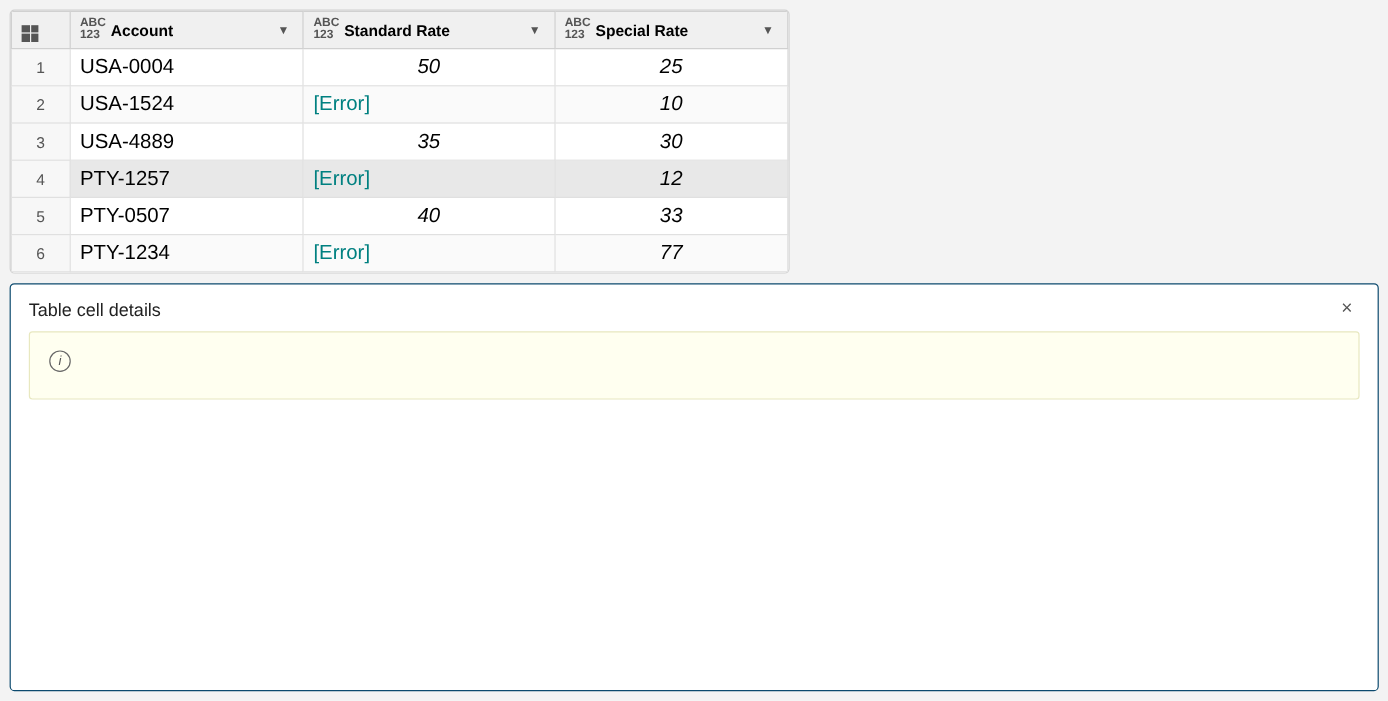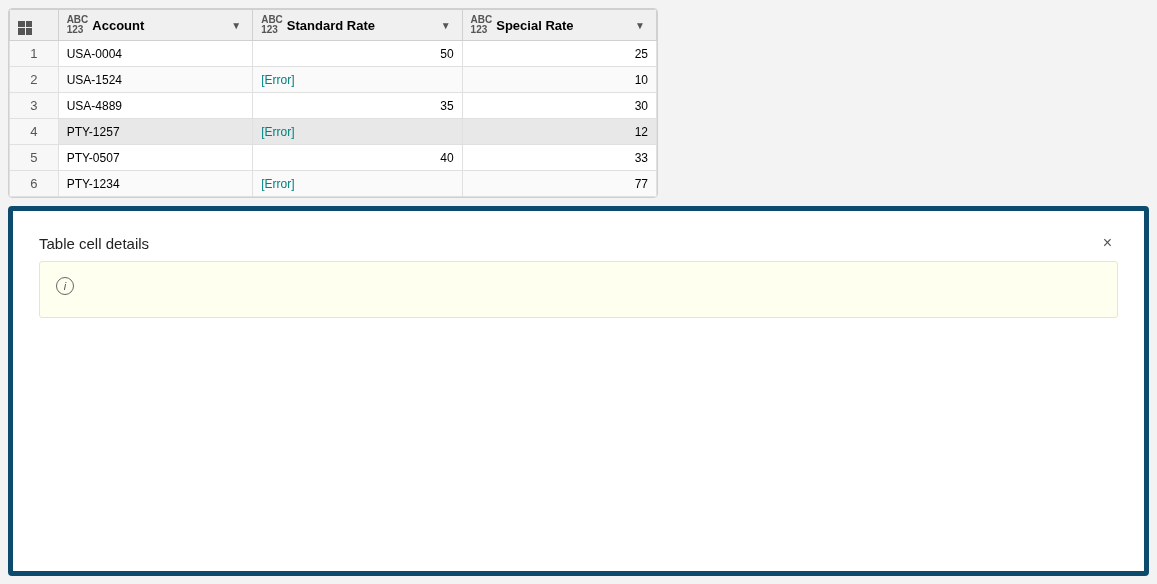--- a/index.html
+++ b/index.html
@@ -90,51 +90,52 @@
       background: #fafafa;
     }
 
     tbody tr.highlighted {
       background: #e8e8e8;
     }
 
     tbody td {
       border: 1px solid #e0e0e0;
       padding: 5px 8px;
-      font-size: 12px;
+      font-size: 17px;
     }
 
     td.row-num {
       text-align: center;
       color: #555;
       background: #f7f7f7;
       width: 30px;
       font-size: 13px;
     }
 
     td.account-cell {
       width: 140px;
     }
 
     td.rate-cell {
-      text-align: right;
+      text-align: center;
+      font-style: italic;
       width: 120px;
     }
 
     td.error-cell {
       color: #008080;
       font-style: normal;
     }
 
     
     .details-panel {
       background: #ffffff;
-      border: 5px solid #0c4a6e;
+      border: 1px solid #0c4a6e;
       border-radius: 4px;
-      padding: 12px;
+      padding: 1px;
       flex: 1;
     }
 
     .details-header {
       display: flex;
       align-items: center;
       justify-content: space-between;
       padding: 10px 14px 8px 14px;
       border-bottom: none;
     }

